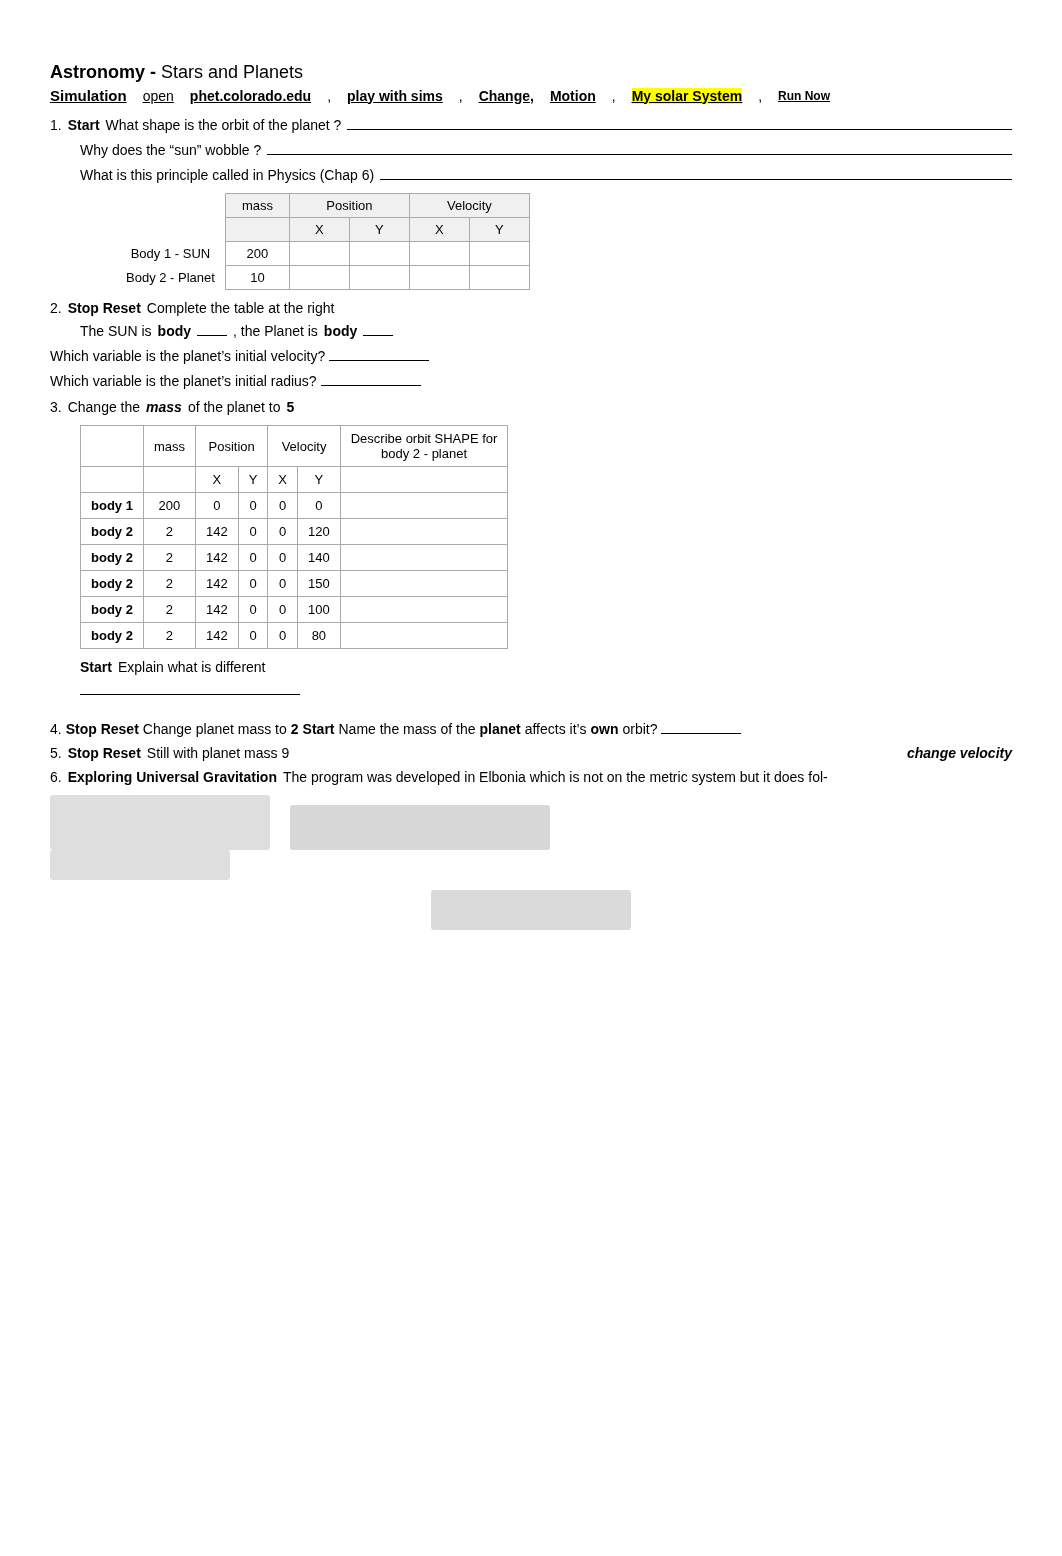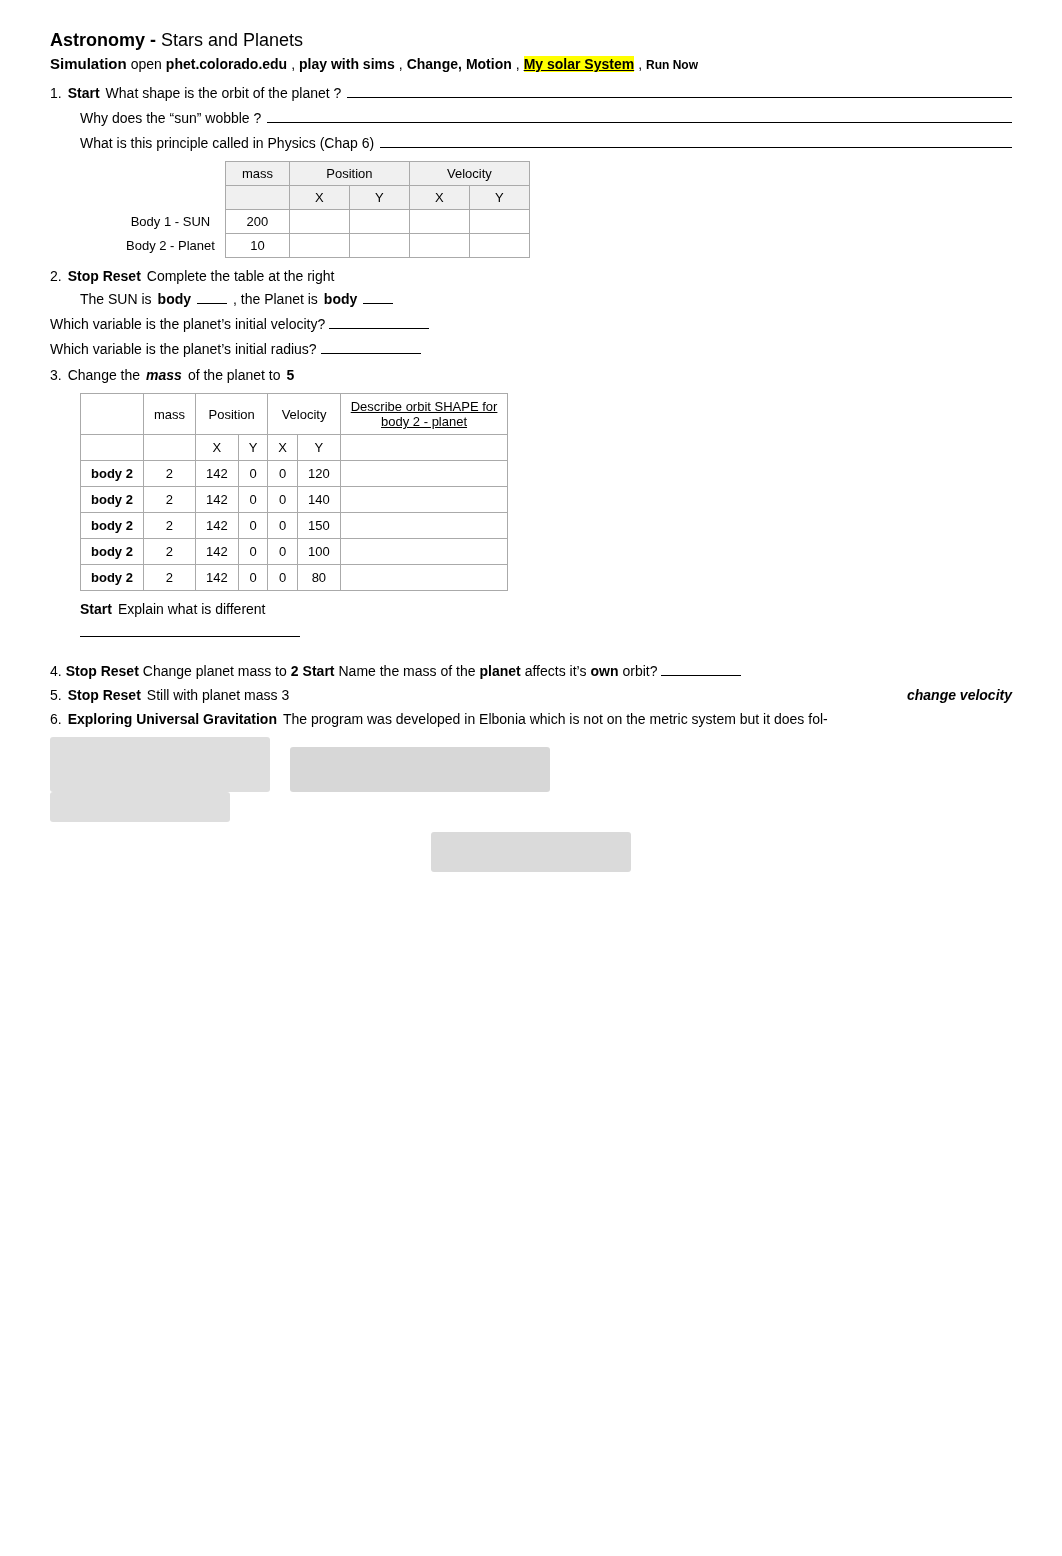--- a/index.html
+++ b/index.html
@@ -9,20 +9,21 @@
       background: #fff;
       color: #000;
       padding: 30px 50px;
       max-width: 1062px;
     }
     .header-row {
       display: flex;
       justify-content: space-between;
       align-items: flex-start;
       margin-bottom: 4px;
+      margin-top: 32px;
     }
     .title-left {
       font-size: 18px;
     }
     .title-left span.bold { font-weight: bold; }
     .name-date {
       display: flex;
       flex-direction: column;
       gap: 4px;
       font-size: 14px;
@@ -45,25 +46,26 @@
       display: inline-block;
     }
     .underline-field-lg {
       border-bottom: 1px solid #000;
       flex: 1;
       height: 16px;
       display: inline-block;
     }
     .simulation-line {
       display: flex;
-      align-items: flex-end;
-      gap: 4px;
+      align-items: center;
+      gap: 16px;
       margin-bottom: 10px;
       flex-wrap: wrap;
       font-size: 14px;
+      text-decoration: underline;
     }
     .sim-bold { font-weight: bold; font-size: 15px; }
     .sim-link { font-weight: bold; }
     .sim-highlight {
       background-color: yellow;
       font-weight: bold;
       text-decoration: underline;
     }
     .run-now { font-weight: bold; font-size: 12px; }
     .section { margin-bottom: 8px; }
@@ -95,21 +97,21 @@
       margin: 10px 0 10px 30px;
       font-size: 13px;
     }
     .data-table th, .data-table td {
       border: 1px solid #aaa;
       padding: 5px 10px;
       text-align: center;
     }
     .data-table th { font-weight: normal; }
     .data-table td.bold-cell { font-weight: bold; }
-    .data-table .describe-col { min-width: 160px; text-decoration: underline; }
+    .data-table .describe-col { min-width: 160px; }
     .data-table .row-label-col { text-align: left; font-weight: bold; min-width: 60px; }
     .italic { font-style: italic; }
     .bold { font-weight: bold; }
     .blank-field {
       border-bottom: 1px solid #000;
       display: inline-block;
       min-width: 30px;
       height: 14px;
     }
     .variable-line {
@@ -298,20 +300,29 @@
         <th></th>
         <th></th>
         <th>X</th>
         <th>Y</th>
         <th>X</th>
         <th>Y</th>
         <th></th>
       </tr>
     </thead>
     <tbody id="section3-tbody">
+    <tr>
+          <td class="row-label-col bold-cell">body 1</td>
+          <td>200</td>
+          <td>0</td>
+          <td>0</td>
+          <td>0</td>
+          <td>0</td>
+          <td class="describe-col" style="min-width: 160px;"></td>
+        </tr>
         <tr>
           <td class="row-label-col bold-cell">body 2</td>
           <td>2</td>
           <td>142</td>
           <td>0</td>
           <td>0</td>
           <td>120</td>
           <td class="describe-col" style="min-width: 160px;"></td>
         </tr>
         <tr>
@@ -376,21 +387,21 @@
     <span>orbit?</span>
     <span class="underline-field-sm"></span>
   </div>
 </div>
 
 <div class="section">
   <div class="q5-line">
     <div class="q5-left">
       <span>5.</span>
       <span class="bold">Stop Reset</span>
-      <span>Still with planet mass 3</span>
+      <span>Still with planet mass 9</span>
     </div>
     <div class="q5-right">
       <span>change</span>
       <span class="italic bold">velocity</span>
     </div>
   </div>
 </div>
 
 <div class="section">
   <div class="q6-line q-line">

